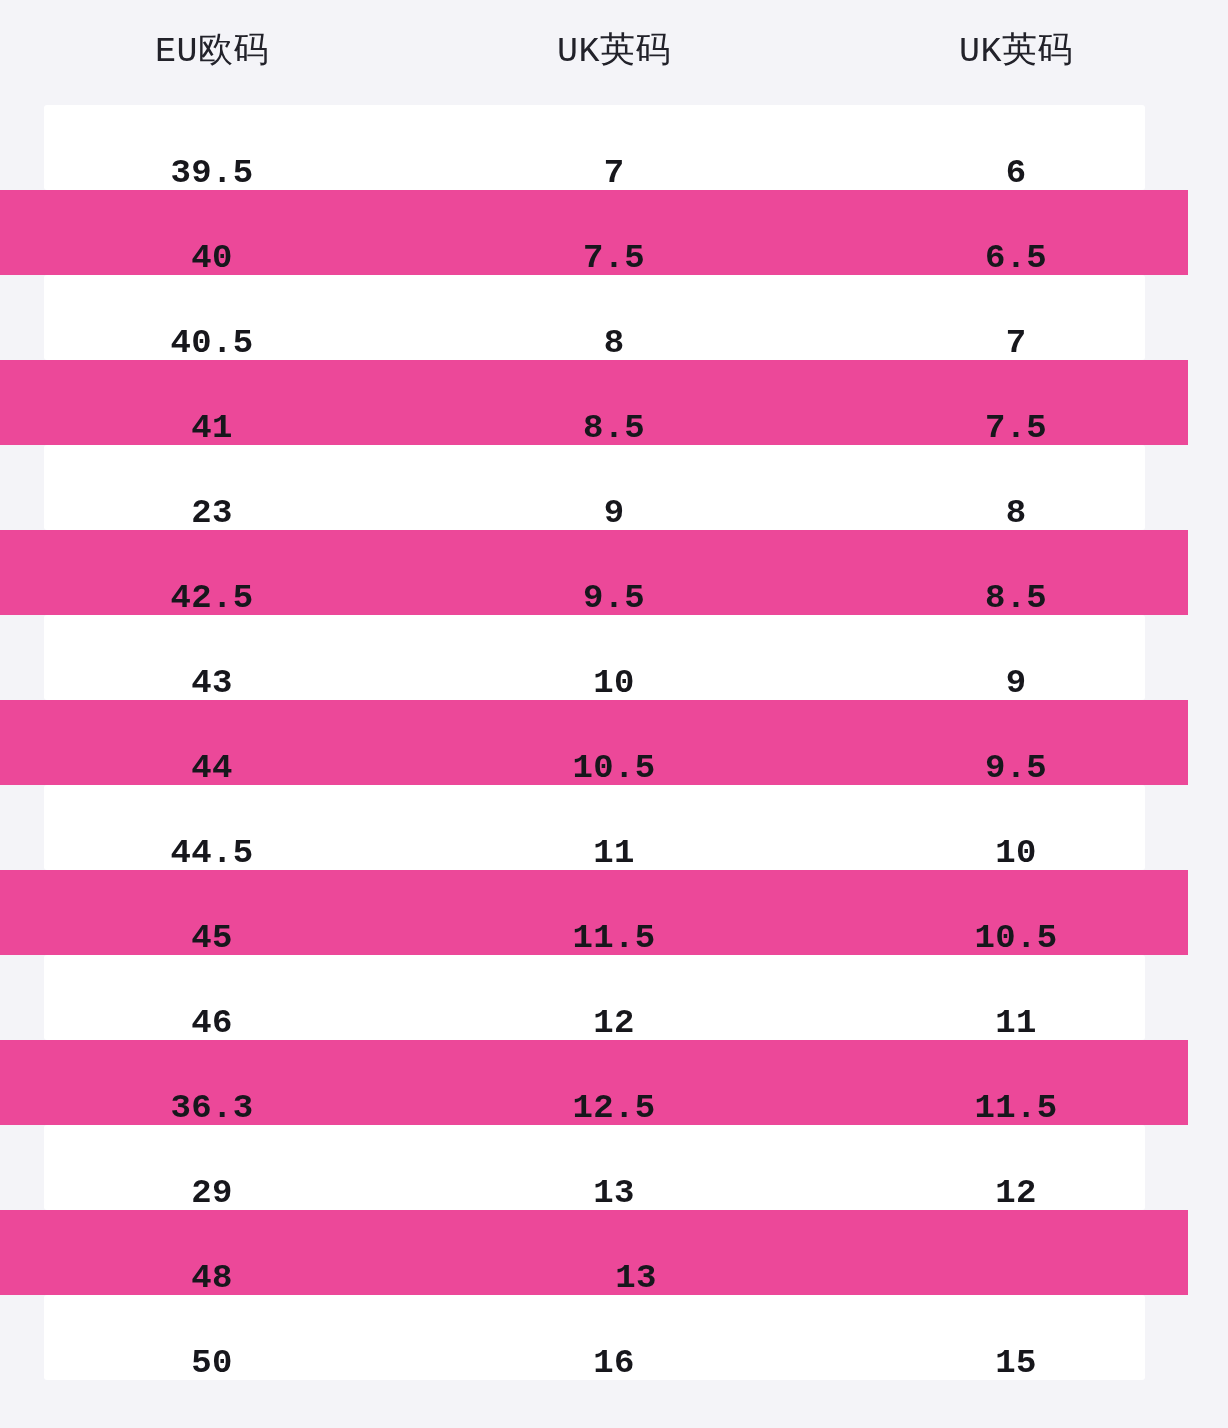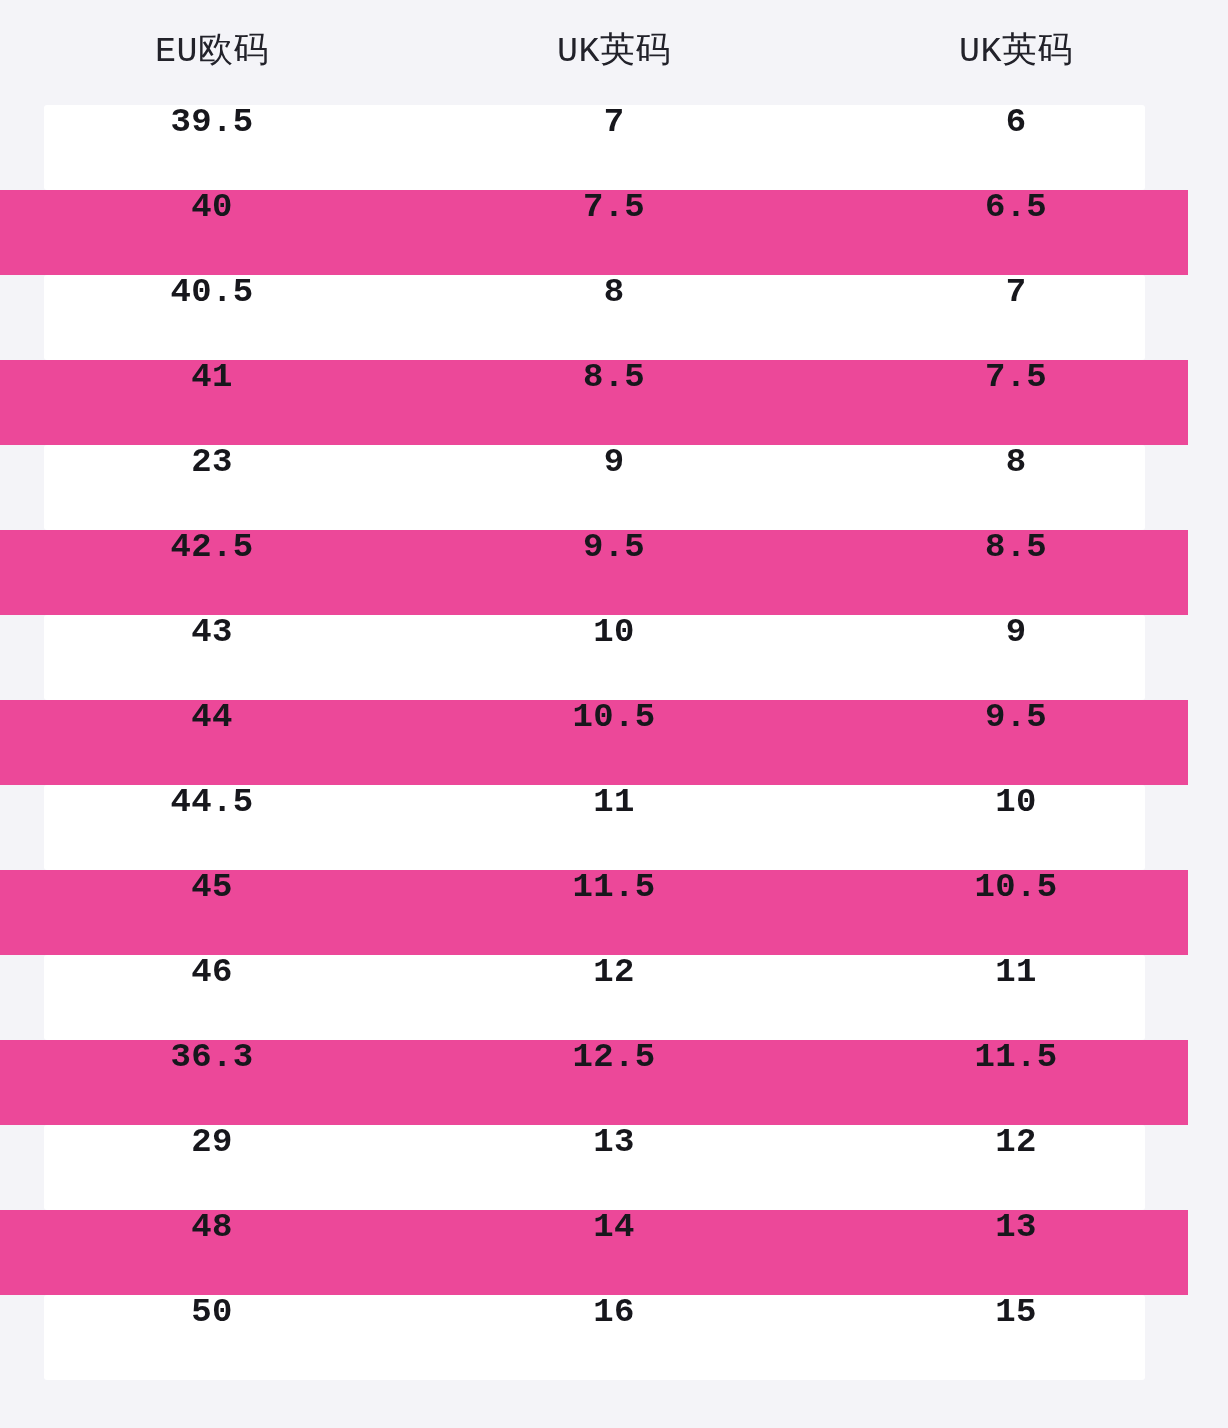--- a/index.html
+++ b/index.html
@@ -44,21 +44,21 @@
   .cell.col-1 { flex: 0 0 424px; }
   .cell.col-2 { flex: 0 0 380px; }
   .cell.col-3 { flex: 0 0 424px; }
 
   
   .table-body {
     display: block;
   }
   .table-row {
     display: flex;
-    align-items: flex-start;
+    align-items: flex-end;
     height: 85px;
     box-sizing: border-box;
   }
   
   .table-row.row-light {
     background: #ec4899;
   }
   .table-row.row-white {
     background: transparent;
     position: relative;
@@ -157,21 +157,20 @@
         <div class="cell col-2">12.5</div>
         <div class="cell col-3">11.5</div>
       </div>
       <div class="table-row row-white">
         <div class="cell col-1">29</div>
         <div class="cell col-2">13</div>
         <div class="cell col-3">12</div>
       </div>
       <div class="table-row row-light">
         <div class="cell col-1">48</div>
-        <div class="cell col-2">14</div>
         <div class="cell col-3">13</div>
       </div>
       <div class="table-row row-white">
         <div class="cell col-1">50</div>
         <div class="cell col-2">16</div>
         <div class="cell col-3">15</div>
       </div>
     </div>
 
 </div>

